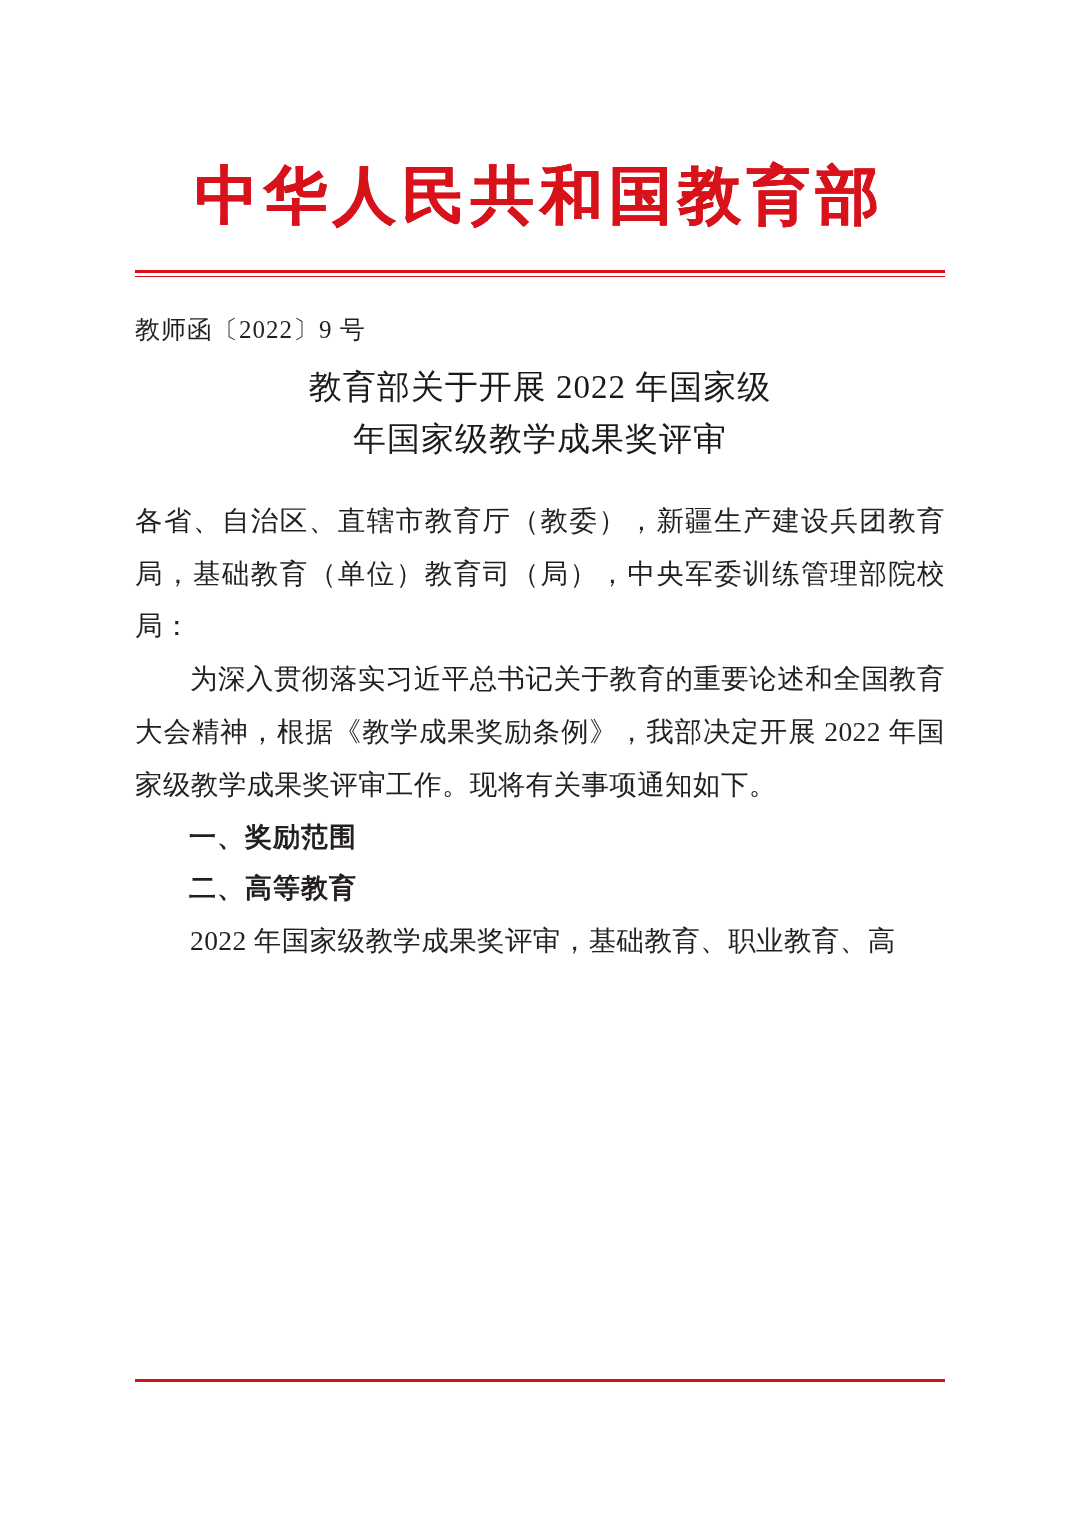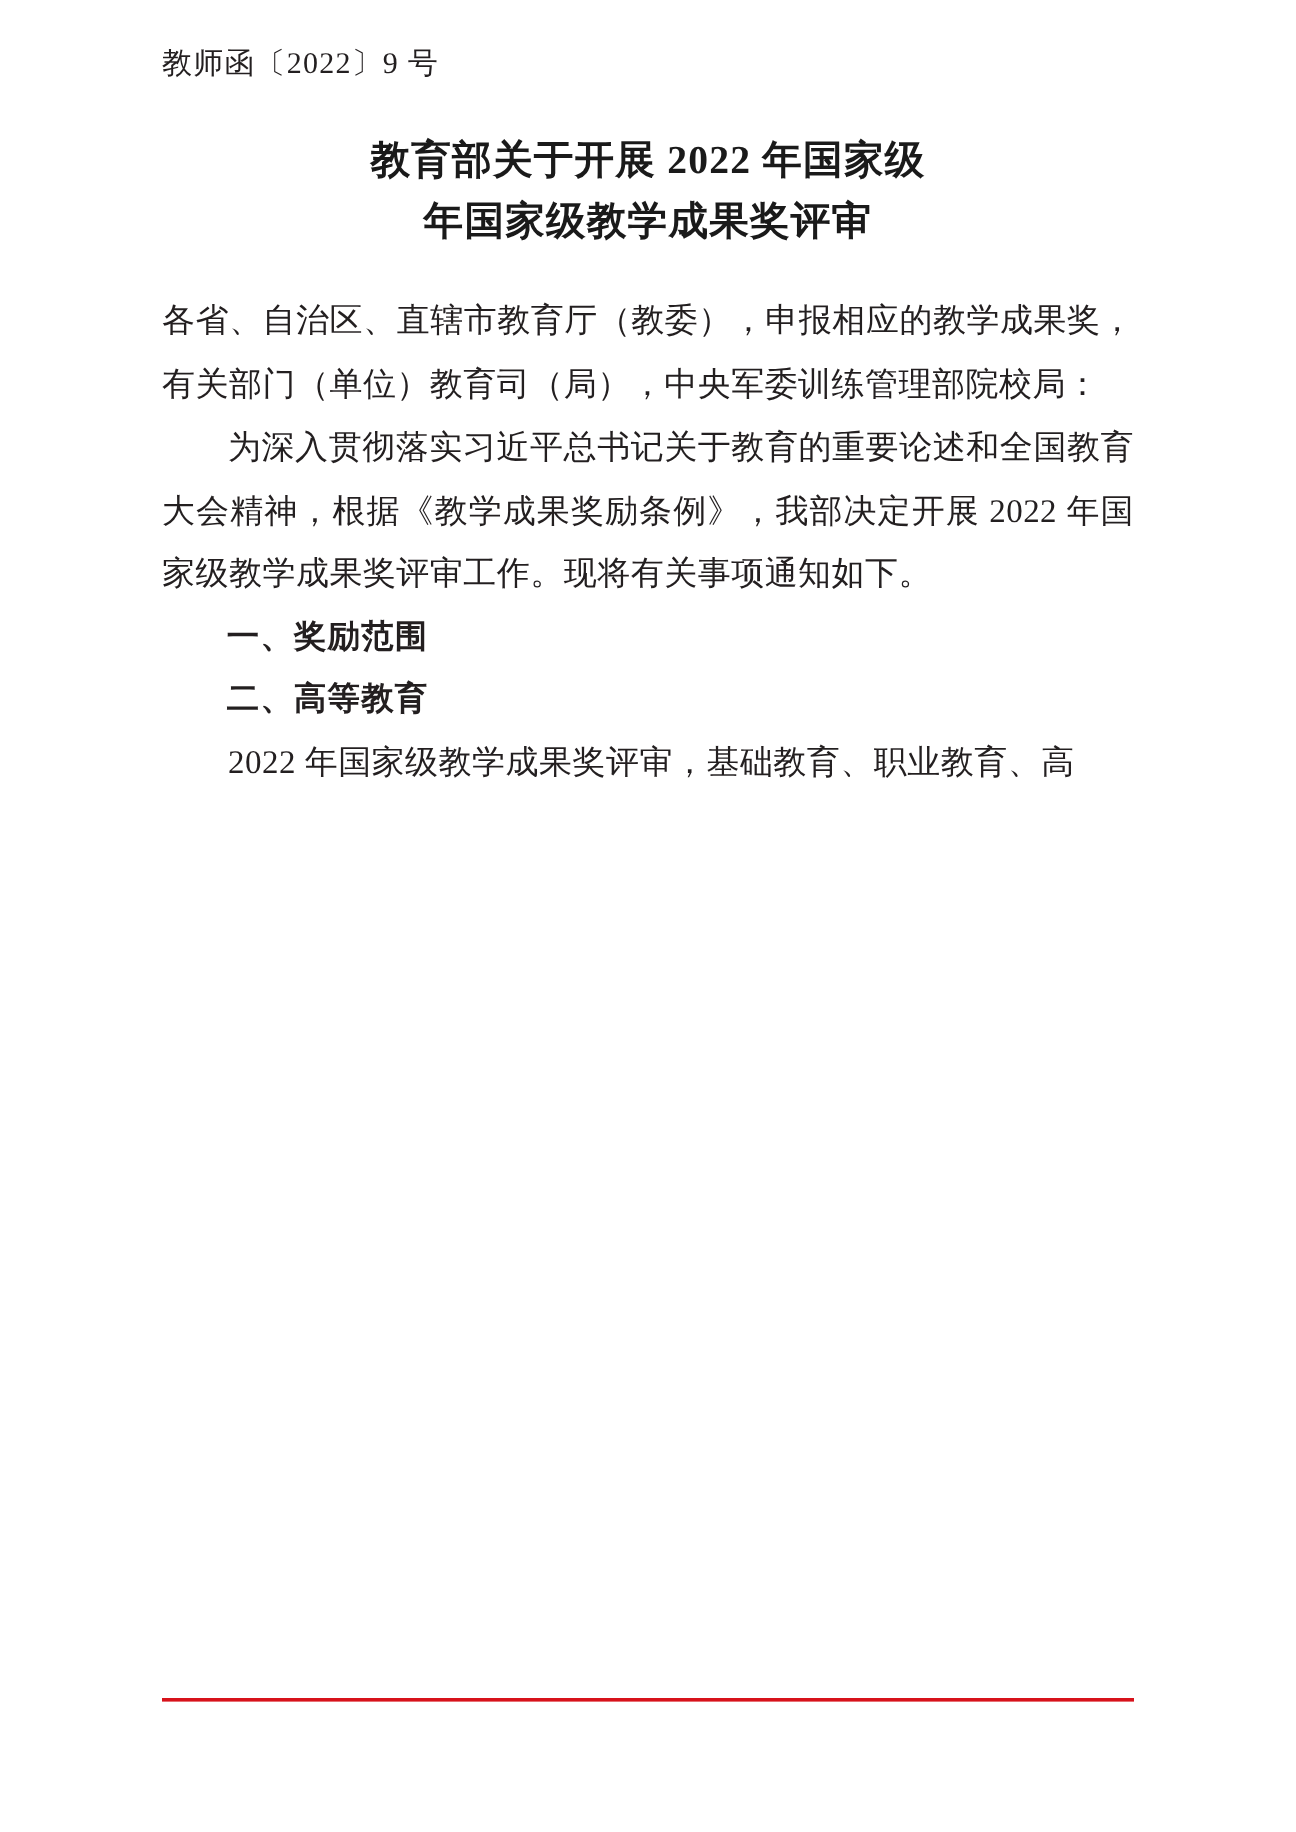--- a/index.html
+++ b/index.html
@@ -57,24 +57,24 @@
   .doc-number {
     margin-top: 36px;
     text-align: left;
     font-size: 25px;
     letter-spacing: 1px;
     color: #231f20;
   }
 
   
   .doc-title {
-    margin-top: 40px;
+    margin-top: 16px;
     text-align: center;
     font-family: "Liberation Serif", "DejaVu Serif", serif;
-    font-weight: 700;
+    font-weight: 400;
     font-size: 33px;
     line-height: 1.55;
     letter-spacing: 1px;
     color: #1a1a1a;
   }
   .doc-title div {
     white-space: nowrap;
   }
 
   
@@ -110,30 +110,37 @@
     bottom: 145px;
     height: 3px;
     background: #d7121b;
   }
 </style>
 </head>
 <body>
 
 <div class="page">
 
+  <div class="letterhead">
+    <div class="letterhead-title">中华人民共和国教育部</div>
+    <div class="rule-double">
+      <div class="rule-thick"></div>
+      <div class="rule-thin"></div>
+    </div>
+  </div>
 
   <div class="doc-number">教师函〔2022〕9 号</div>
 
   <div class="doc-title">
     <div>教育部关于开展 2022 年国家级</div>
     <div>年国家级教学成果奖评审</div>
   </div>
 
   <div class="body">
-    <p>各省、自治区、直辖市教育厅（教委），申报相应的教学成果奖，有关部门（单位）教育司（局），中央军委训练管理部院校局：</p>
+    <p>各省、自治区、直辖市教育厅（教委），新疆生产建设兵团教育局，基础教育（单位）教育司（局），中央军委训练管理部院校局：</p>
     <p class="indent">为深入贯彻落实习近平总书记关于教育的重要论述和全国教育大会精神，根据《教学成果奖励条例》，我部决定开展 2022 年国家级教学成果奖评审工作。现将有关事项通知如下。</p>
     <p class="section-heading">一、奖励范围</p>
     <p class="section-heading">二、高等教育</p>
     <p class="indent">2022 年国家级教学成果奖评审，基础教育、职业教育、高</p>
   </div>
 
   <div class="footer-rule"></div>
 </div>
 
 </body></html>

